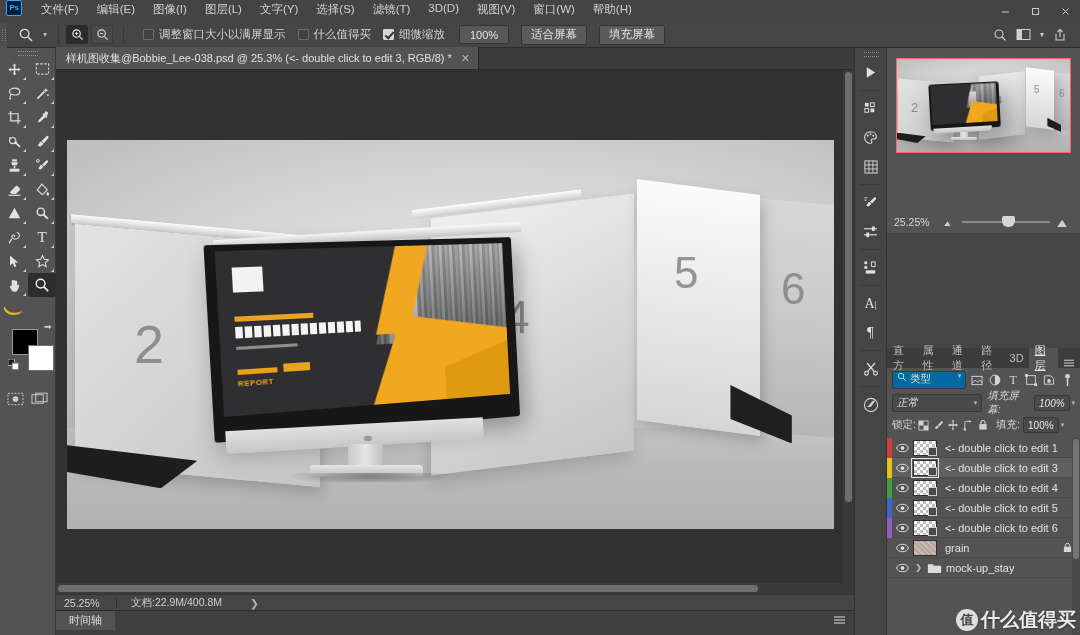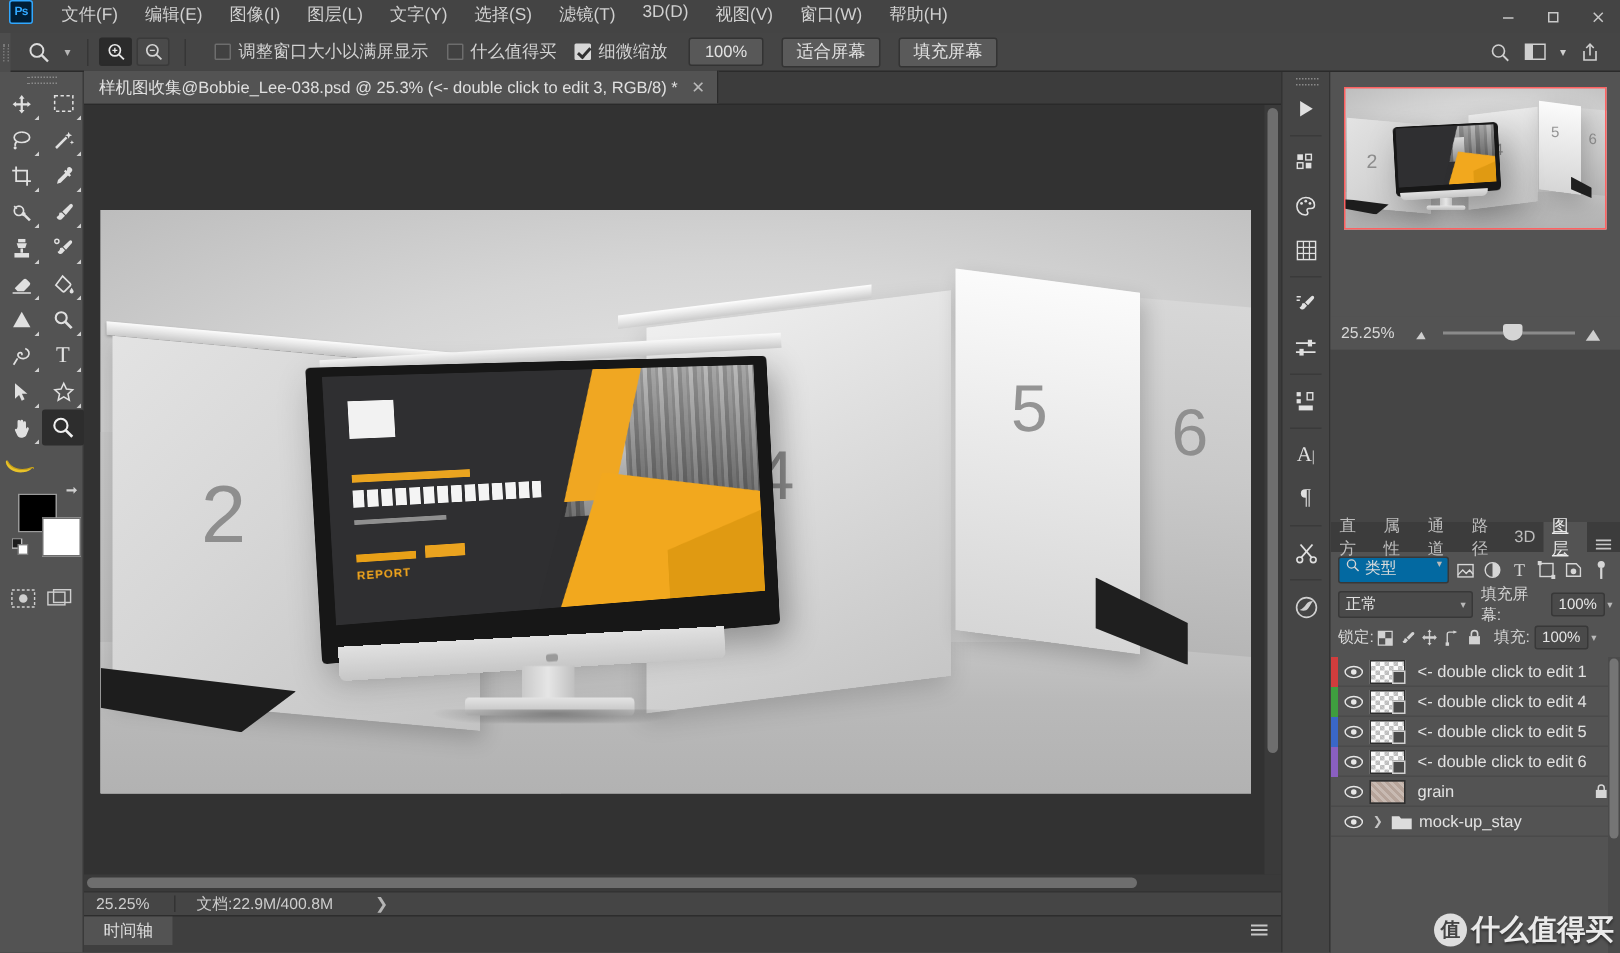--- a/index.html
+++ b/index.html
@@ -179,21 +179,21 @@
   .nav-slider{position:relative;flex:1;height:14px;margin:0 6px;display:flex;align-items:center;}
   .nav-track{width:100%;height:2px;background:#8b8b8b;}
   .nav-knob{position:absolute;left:46%;top:1px;width:13px;height:11px;background:#d5d5d5;border-radius:2px 2px 6px 6px;}
 
   .layerpanel{position:absolute;left:0;top:300px;width:193px;height:335px;background:#535353;}
   .lp-tabs{height:20px;background:#3c3c3c;display:flex;align-items:flex-end;}
   .lp-filter{height:24px;display:flex;align-items:center;padding:0 5px;gap:3px;}
   .lp-kind{width:78px;height:18px;background:#0369a1;border:1px solid #383838;border-radius:2px;display:flex;padding:0 4px;font-size:10.5px;color:#dcdcdc;}
   .lp-kind .chev{margin-left:auto;font-size:7px;color:#b9b9b9;}
   .fico{width:16px;height:18px;display:flex;align-items:center;justify-content:center;color:#d6d6d6;}
-  .lp-row2{height:22px;display:flex;align-items:center;padding:0 5px;}
+  .lp-row2{height:22px;display:flex;align-items:center;padding:0 5px;font-style:italic;}
   .blend{width:92px;height:18px;background:#4a4a4a;border:1px solid #383838;border-radius:2px;display:flex;align-items:center;padding:0 4px;font-size:10.5px;color:#e0e0e0;}
   .blend .chev{margin-left:auto;font-size:7px;color:#b9b9b9;}
   .lbl{font-size:10.5px;color:#d6d6d6;margin-left:5px;}
   .numfld{width:36px;height:16px;background:#4a4a4a;border:1px solid #383838;border-radius:2px;display:flex;align-items:center;justify-content:center;font-size:10px;color:#e6e6e6;margin-left:3px;}
   .numchev{font-size:7px;color:#b9b9b9;margin-left:2px;}
   .lp-row3{height:22px;display:flex;align-items:center;padding:0 5px;}
   .lockico{width:15px;height:16px;display:flex;align-items:center;justify-content:center;color:#d2d2d2;font-size:10px;}
 
   .layerlist{position:absolute;left:0;top:90px;width:193px;height:210px;overflow:hidden;}
   .lrow{height:20px;display:flex;align-items:center;border-bottom:1px solid #4a4a4a;position:relative;}
@@ -870,20 +870,33 @@
                 <circle cx="7" cy="5" r="2" fill="#e6e6e6"></circle>
               </svg>
           </div>
           <div class="lthumb">
               <span class="smartbadge"></span>
             </div>
           <div class="lname">&lt;- double click to edit 1</div>
         </div>
 
 
+        <div class="lrow sel">
+          <div class="ltag" style="background:#e3c616;"></div>
+          <div class="leye">
+            <svg width="13" height="10" viewBox="0 0 14 10">
+                <ellipse cx="7" cy="5" rx="6.2" ry="4" fill="none" stroke="#e6e6e6" stroke-width="1"></ellipse>
+                <circle cx="7" cy="5" r="2" fill="#e6e6e6"></circle>
+              </svg>
+          </div>
+          <div class="lthumb sel-ring">
+              <span class="smartbadge"></span>
+            </div>
+          <div class="lname">&lt;- double click to edit 3</div>
+        </div>
 
         <div class="lrow">
           <div class="ltag" style="background:#3f9e3f;"></div>
           <div class="leye">
             <svg width="13" height="10" viewBox="0 0 14 10">
                 <ellipse cx="7" cy="5" rx="6.2" ry="4" fill="none" stroke="#e6e6e6" stroke-width="1"></ellipse>
                 <circle cx="7" cy="5" r="2" fill="#e6e6e6"></circle>
               </svg>
           </div>
           <div class="lthumb">

